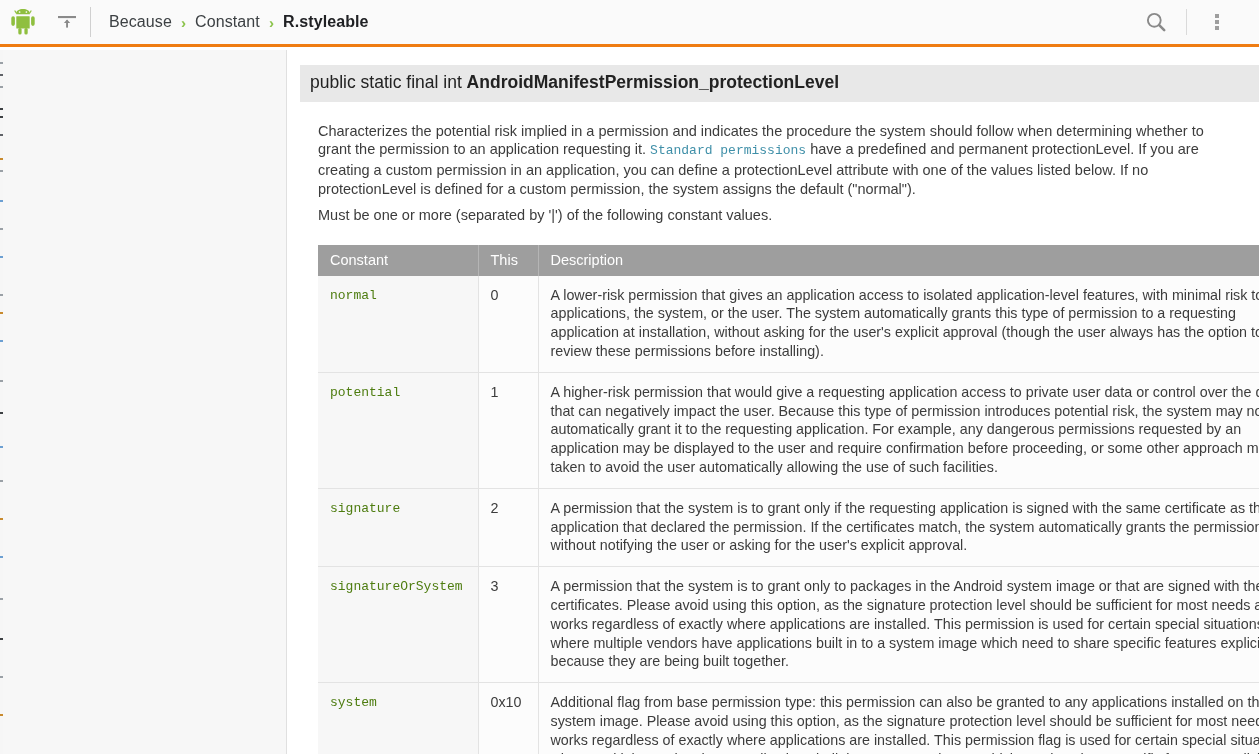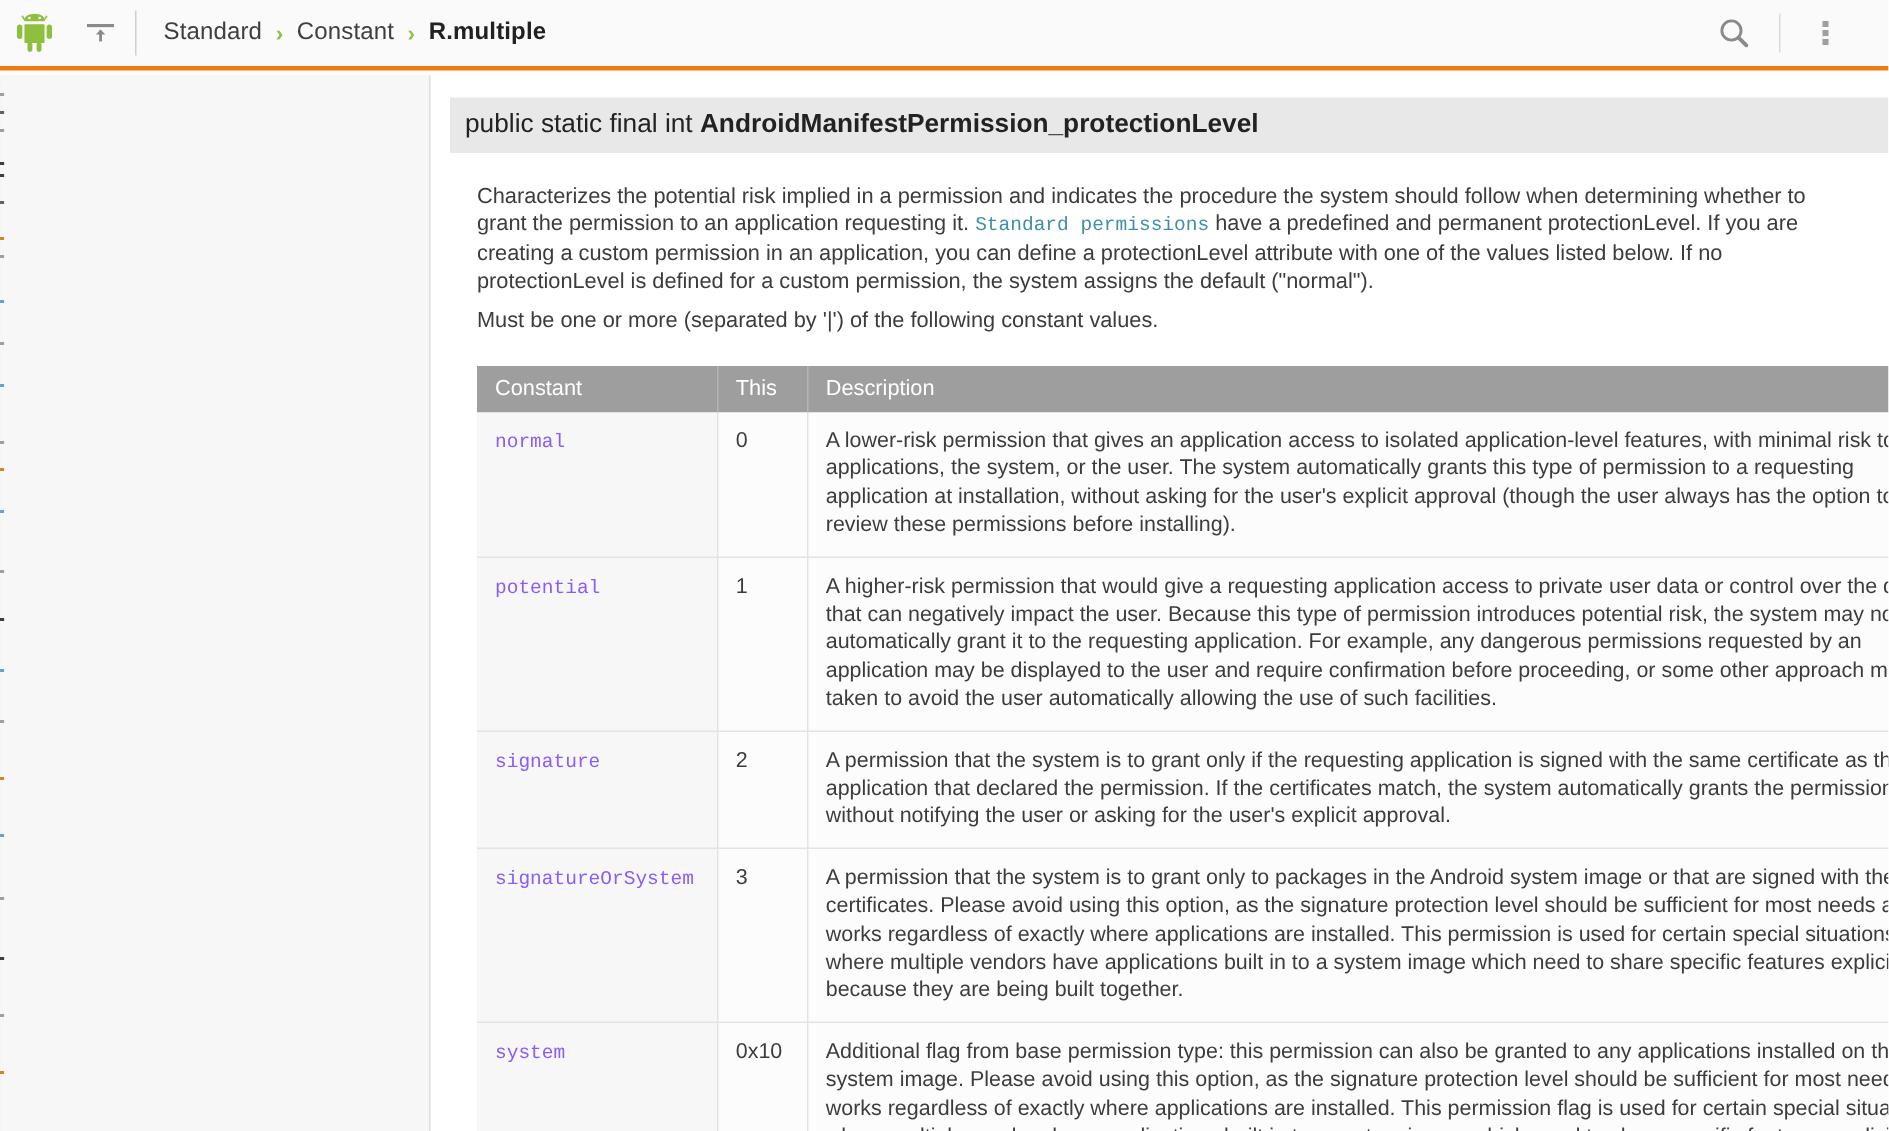--- a/index.html
+++ b/index.html
@@ -146,21 +146,21 @@
     padding: 10px 12px 11px 12px;
     vertical-align: top;
     line-height: 18.8px;
     color: #3c3c3c;
   }
   #const-table td.td-desc { border-right: none; }
   #const-table tr td.td-const {
     background: #f7f7f7;
     font-family: "Liberation Mono", "DejaVu Sans Mono", monospace;
     font-size: 13px;
-    color: #8b5cf6;
+    color: #4d7c0f;
     white-space: nowrap;
     padding-top: 11px;
   }
   #const-table tr td.td-val {
     background: #fcfcfc;
     font-size: 14.3px;
     color: #3c3c3c;
   }
   #const-table tr td.td-desc { background: #fcfcfc; }
   .em-italic { }
@@ -195,25 +195,25 @@
         <svg width="22" height="20" viewBox="0 0 22 20" aria-hidden="true">
           <rect x="2" y="4" width="18" height="2.1" fill="#8a8a8a"></rect>
           <rect x="10.1" y="8.4" width="1.9" height="7.2" fill="#8a8a8a"></rect>
           <path d="M7.9 11.0 L11.05 7.6 L14.2 11.0 Z" fill="#8a8a8a"></path>
         </svg>
       </div>
 
       <div class="vdivider"></div>
 
       <nav id="breadcrumb">
-        <a class="crumb" href="#" id="bc0">Standard</a>
+        <a class="crumb" href="#" id="bc0">Because</a>
         <span class="sep" id="sep0">›</span>
         <a class="crumb" href="#" id="bc1">Constant</a>
         <span class="sep" id="sep1">›</span>
-        <span class="crumb current" id="bc2">R.multiple</span>
+        <span class="crumb current" id="bc2">R.styleable</span>
       </nav>
     </div>
 
     <div id="header-right">
       <div class="hdr-btn">
         <svg width="24" height="24" viewBox="0 0 24 24" aria-hidden="true">
           <circle cx="10.3" cy="10.3" r="6.4" fill="none" stroke="#8a8a8a" stroke-width="1.9"></circle>
           <line x1="15.2" y1="15.2" x2="20.2" y2="20.2" stroke="#8a8a8a" stroke-width="2.6" stroke-linecap="round"></line>
         </svg>
       </div>

